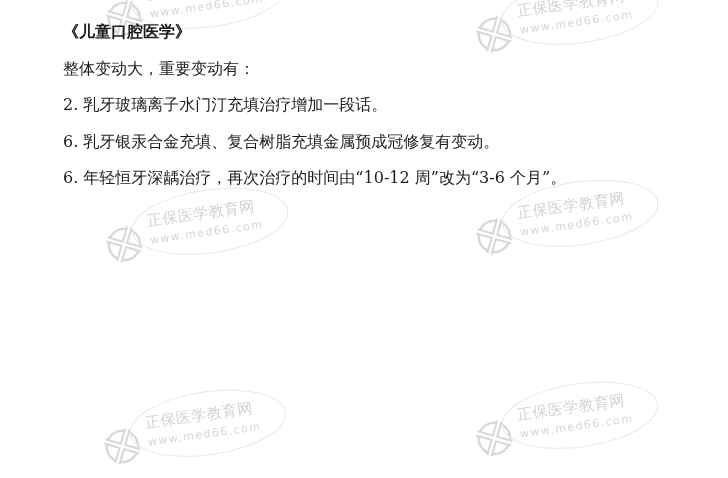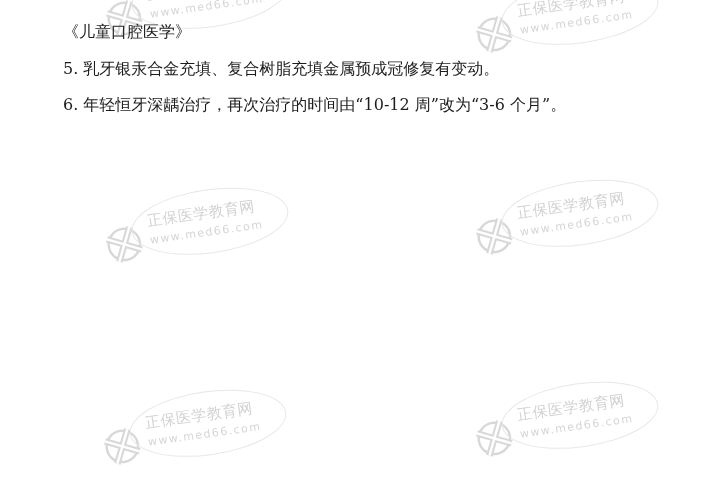--- a/index.html
+++ b/index.html
@@ -17,21 +17,21 @@
     position: absolute;
     left: 63px;
     top: 14px;
     right: 30px;
     z-index: 2;
     font-size: 16px;
     line-height: 36.6px;
     color: #1c1c1c;
   }
   .doc p { margin: 0; white-space: nowrap; }
-  .doc .title { font-weight: normal; }
+  .doc .title { font-weight: bold; }
 
   
   .watermark {
     position: absolute;
     z-index: 1;
     display: flex;
     align-items: flex-start;
     gap: 7px;
     transform: rotate(-8deg);
     pointer-events: none;
@@ -159,15 +159,17 @@
     </g>
   </svg>
   <span class="wm-lines">
     <span class="wm-brand">正保医学教育网</span>
     <span class="wm-url">www.med66.com</span>
   </span>
 </div>
 
 <div class="doc">
   <p class="title">《儿童口腔医学》</p>
-  <p>5. 乳牙银汞合金充填、复合树脂充填金属预成冠修复有变动。</p>
+  <p>整体变动大，重要变动有：</p>
+  <p>2. 乳牙玻璃离子水门汀充填治疗增加一段话。</p>
+  <p>6. 乳牙银汞合金充填、复合树脂充填金属预成冠修复有变动。</p>
   <p>6. 年轻恒牙深龋治疗，再次治疗的时间由“10-12 周”改为“3-6 个月”。</p>
 </div>
 
 </body></html>

